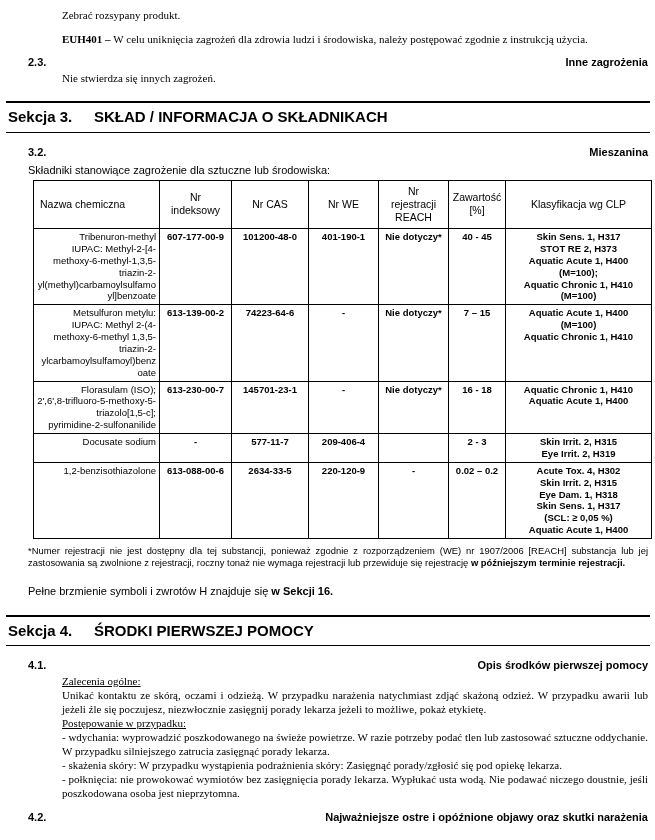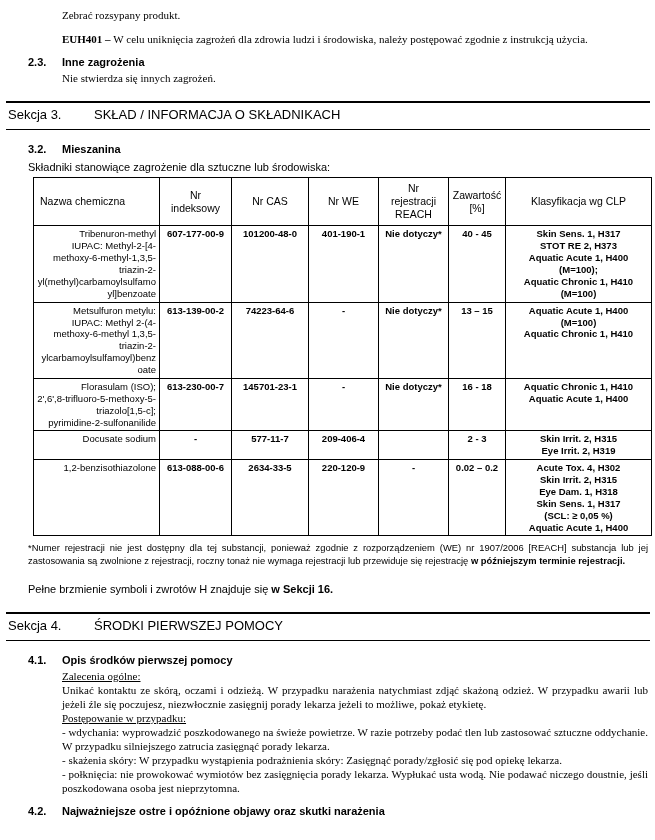--- a/index.html
+++ b/index.html
@@ -14,31 +14,32 @@
   }
   .page { padding: 8px 5px 10px 6px; }
   p { margin: 0; }
   .b { font-weight: bold; }
   .u { text-decoration: underline; }
   .just { text-align: justify; }
 
   .body-ind { margin-left: 56px; margin-right: 2px; font-family: Liberation Serif, serif; }
   .spacer-s { height: 10px; }
 
-  .heading { display: flex; font-weight: bold; margin: 9px 0 2px 22px; }
+  .heading { display: flex; font-weight: bold; margin: 9px 0 2px 22px; justify-content: space-between; }
   .h-num { flex: 0 0 34px; }
   .h-title { margin-right: 2px; }
 
   .section-banner {
     display: flex;
     border-top: 2px solid #000;
     border-bottom: 1px solid #000;
     padding: 4px 0 5px 2px;
     margin: 16px 0 12px 0;
-    font-size: 13px;
+    font-size: 15px;
+    font-weight: bold;
   }
   .sec-label { flex: 0 0 86px; }
 
   .table-intro { margin-left: 22px; margin-top: 4px; margin-bottom: 3px; }
 
   table.ingredients {
     border-collapse: collapse;
     table-layout: fixed;
     width: 618px;
     margin-left: 27px;
@@ -141,21 +142,21 @@
 Aquatic Chronic 1, H410
 (M=100)</td>
       </tr>
       <tr>
         <td class="cname">Metsulfuron metylu:
 IUPAC: Methyl 2-(4-methoxy-6-methyl 1,3,5-triazin-2-ylcarbamoylsulfamoyl)benzoate</td>
         <td class="ccen">613-139-00-2</td>
         <td class="ccen">74223-64-6</td>
         <td class="ccen">-</td>
         <td class="ccen">Nie dotyczy*</td>
-        <td class="ccen">13 – 15</td>
+        <td class="ccen">7 – 15</td>
         <td class="ccen">Aquatic Acute 1, H400
 (M=100)
 Aquatic Chronic 1, H410</td>
       </tr>
       <tr>
         <td class="cname">Florasulam (ISO);
 2',6',8-trifluoro-5-methoxy-5-triazolo[1,5-c];
 pyrimidine-2-sulfonanilide</td>
         <td class="ccen">613-230-00-7</td>
         <td class="ccen">145701-23-1</td>

